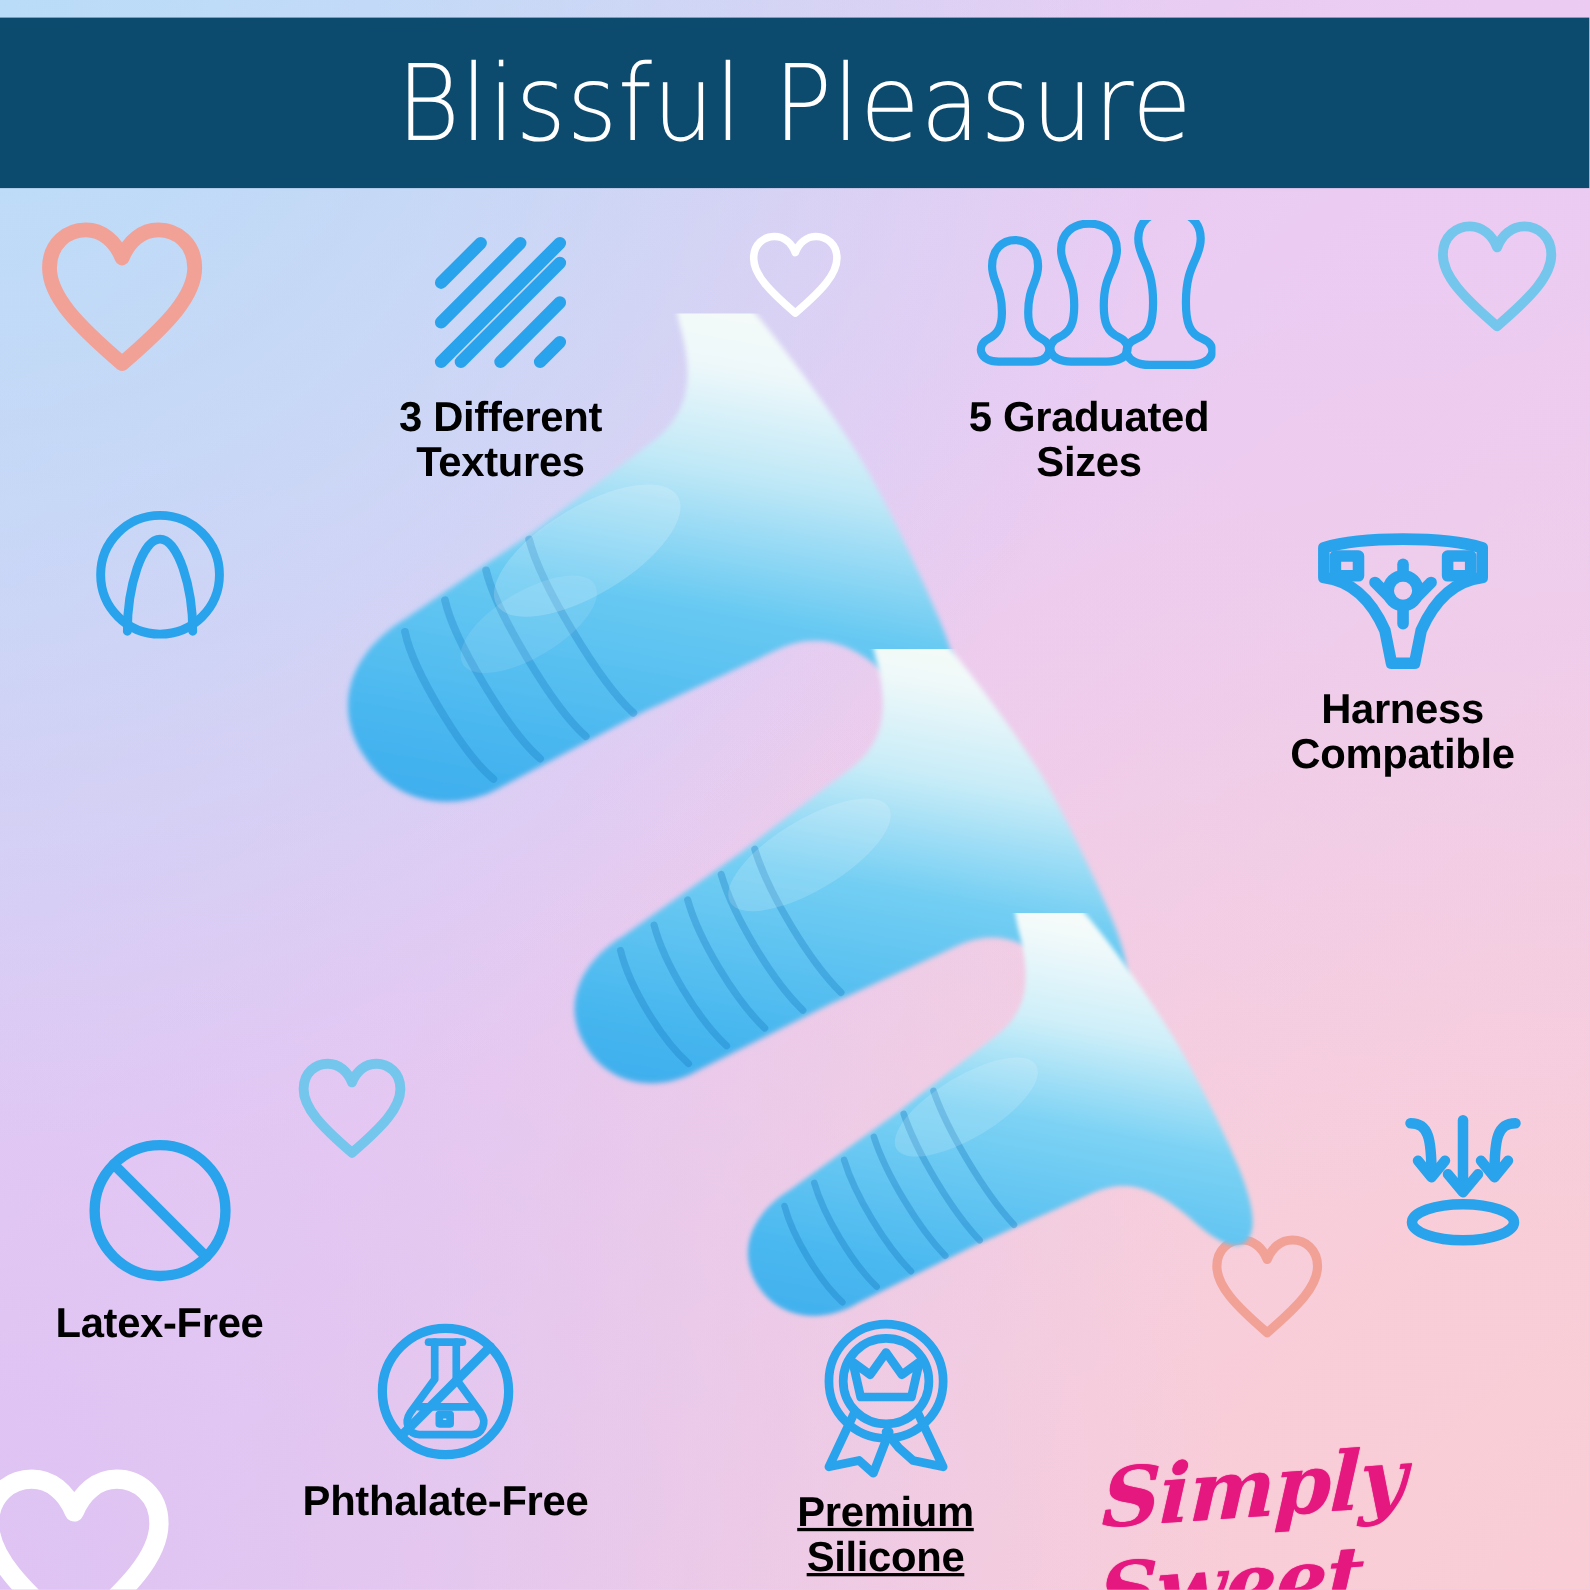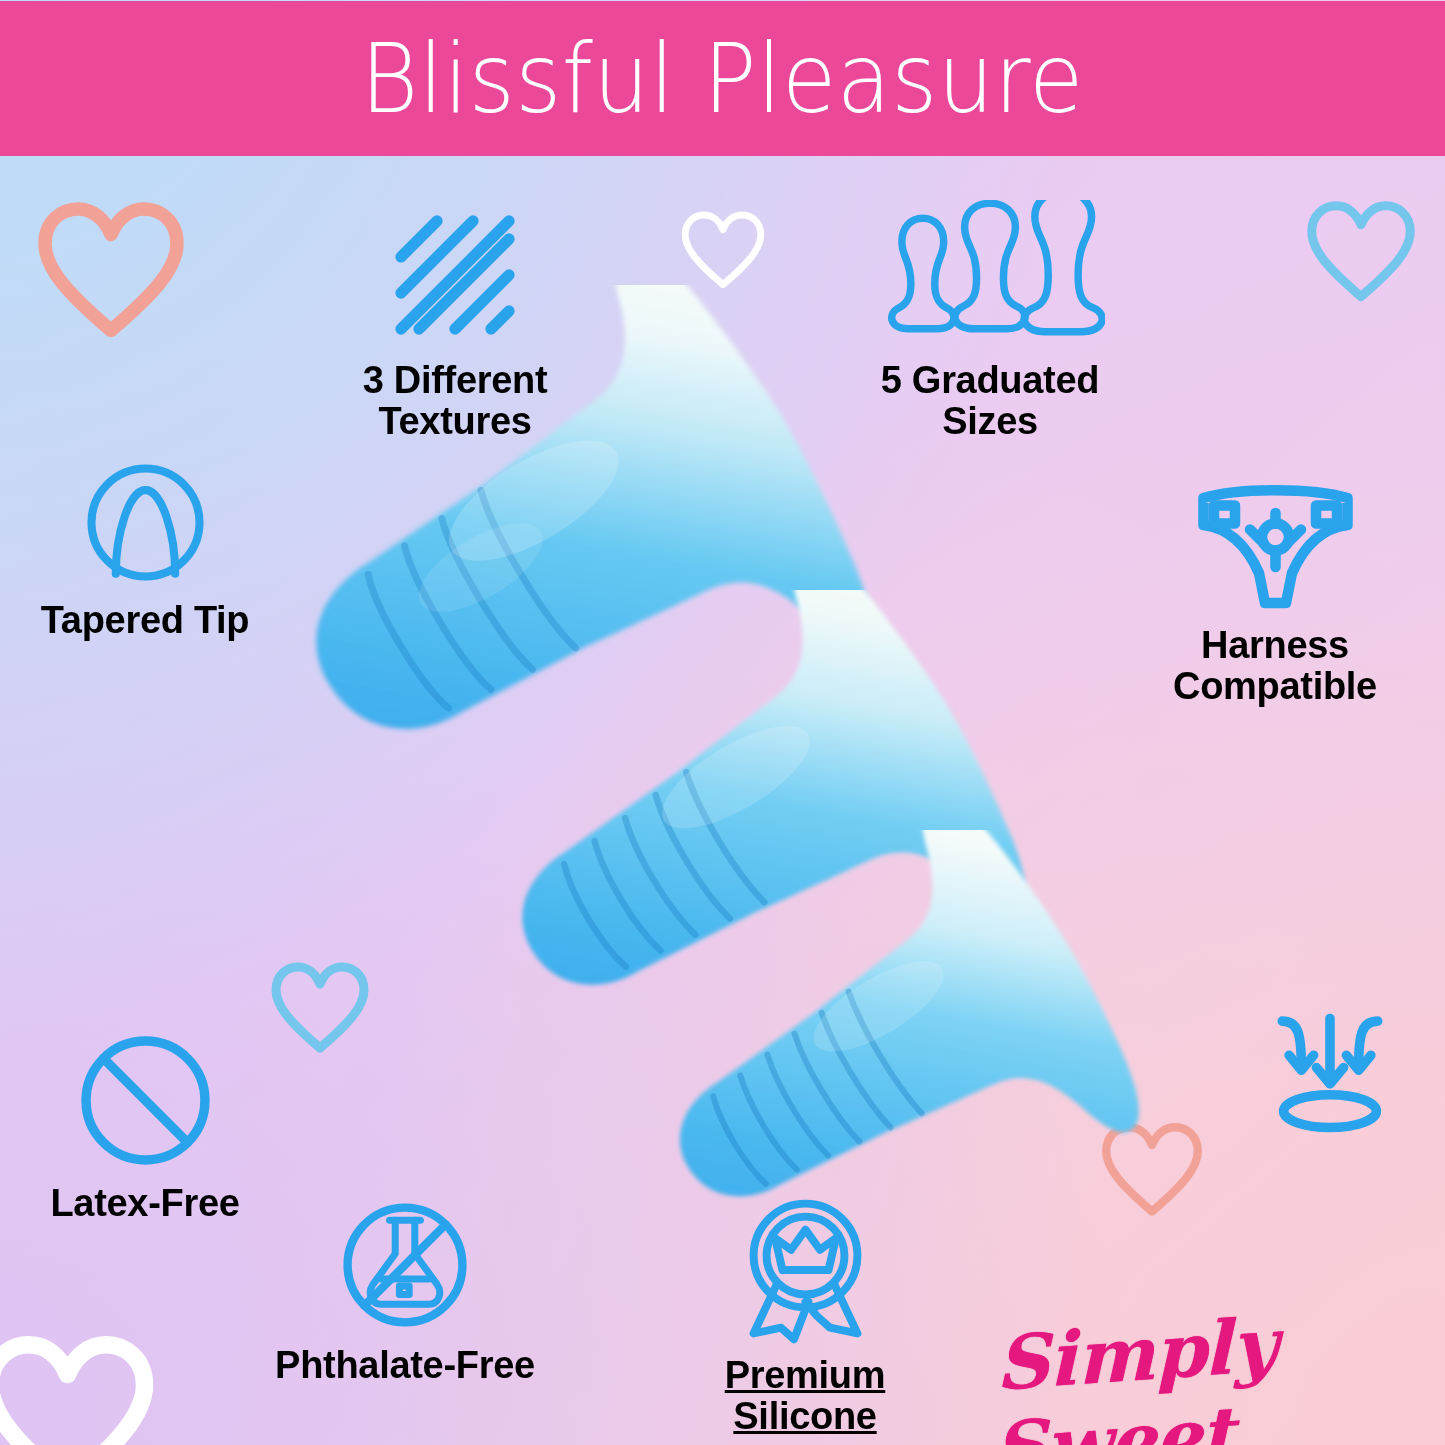--- a/index.html
+++ b/index.html
@@ -16,22 +16,22 @@
     background:
       radial-gradient(circle at 0% 0%,   rgba(185,220,248,0.98) 0%, rgba(185,220,248,0) 52%),
       radial-gradient(circle at 100% 0%, rgba(236,203,242,0.95) 0%, rgba(236,203,242,0) 55%),
       radial-gradient(circle at 0% 100%, rgba(221,195,244,0.95) 0%, rgba(221,195,244,0) 55%),
       radial-gradient(circle at 100% 100%, rgba(250,205,214,0.98) 0%, rgba(250,205,214,0) 58%),
       linear-gradient(140deg,#cfd9f6 0%,#e9cbf2 45%,#f2cfe4 75%,#f9cdd5 100%);
   }
 
   
   #header-banner {
-    position:absolute; left:0; top:1px; width:1445px; height:155px;
-    background:#ec4899;
+    position:absolute; left:0; top:16px; width:1445px; height:155px;
+    background:#0c4a6e;
     display:flex; align-items:center; justify-content:center;
   }
   #header-title {
     color:#ffffff;
     font-size:96px;
     font-weight:300;
     letter-spacing:0.5px;
     line-height:1;
     font-family:"DejaVu Sans", sans-serif;
     transform:scaleX(0.92);
@@ -278,21 +278,20 @@
   </svg>
   <div class="label">5 Graduated
 Sizes</div>
 </div>
 
 <div class="feature" id="feature-tapered">
   <svg class="icon" width="135" height="135" viewBox="0 0 100 100">
     <circle cx="50" cy="50" r="40" fill="none" stroke="#29a3ec" stroke-width="6"></circle>
     <path d="M28 88 C 28 58, 38 26, 50 26 C 62 26, 72 58, 72 88" fill="none" stroke="#29a3ec" stroke-width="6" stroke-linecap="round"></path>
   </svg>
-  <div class="label">Tapered Tip</div>
 </div>
 
 <div class="feature" id="feature-harness">
   <svg class="icon" width="165" height="135" viewBox="0 0 110 90">
     <g fill="none" stroke="#29a3ec" stroke-width="7" stroke-linejoin="round" stroke-linecap="round">
       <path d="M7 12 C 30 5, 80 5, 103 12 L 103 30 C 86 32, 74 44, 66 62 L 62 82 L 48 82 L 44 62 C 36 44, 24 32, 7 30 Z"></path>
       <rect x="14" y="17" width="14" height="12"></rect>
       <rect x="82" y="17" width="14" height="12"></rect>
       <circle cx="55" cy="38" r="9"></circle>
       <path d="M55 29 L 55 22"></path>

